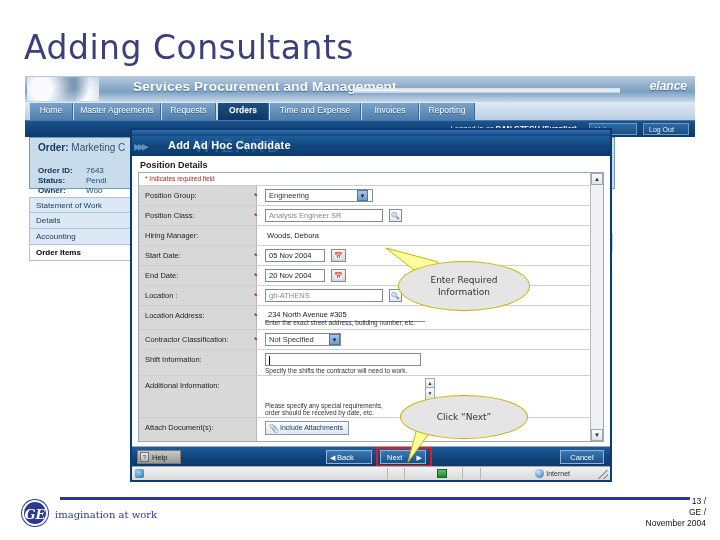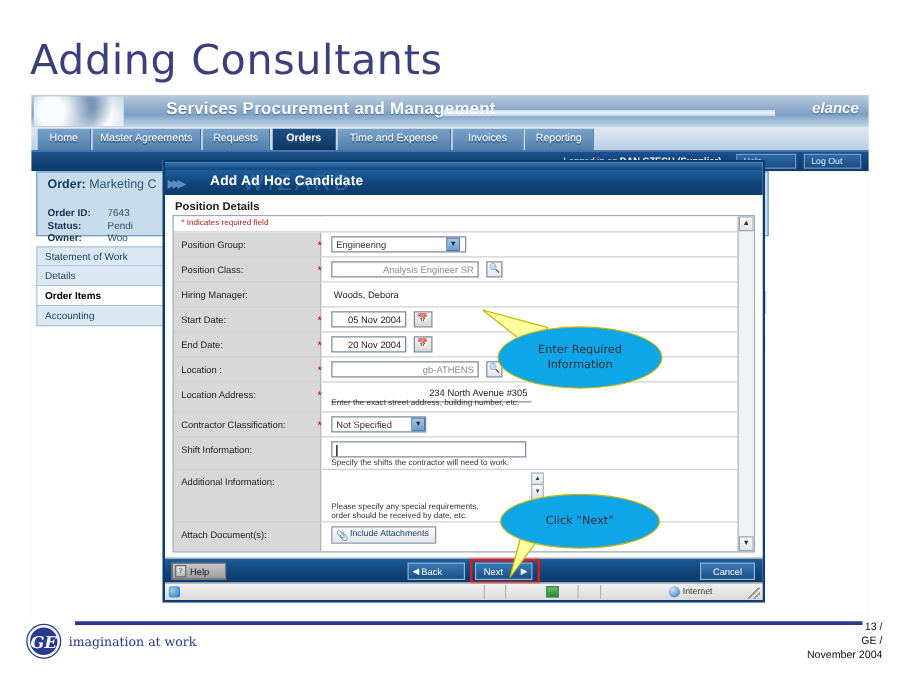--- a/index.html
+++ b/index.html
@@ -224,21 +224,21 @@
     position:absolute; left:124px; top:2px; right:4px; height:16px;
   }
   .star{
     position:absolute; left:-9px; top:3px;
     color:#c00000; font-size:9px;
   }
   .ipt{
     position:absolute; left:2px; top:1px;
     height:13px; border:1px solid #7f8b99; background:#ffffff;
     font-size:7.5px; color:#555555; padding:0 3px; line-height:12px;
-    white-space:nowrap; overflow:hidden;text-align:right;
+    white-space:nowrap; overflow:hidden;
   }
   .sel-box{
     position:absolute; left:2px; top:1px; height:13px;
     border:1px solid #7f8b99; background:#ffffff;
     font-size:7.5px; color:#333333; padding:0 14px 0 3px; line-height:12px;
     white-space:nowrap;
   }
   .sel-arrow{
     position:absolute; right:1px; top:1px; width:11px; height:11px;
     background:linear-gradient(180deg,#a9c7e4,#6d9ecb);
@@ -370,21 +370,21 @@
   .sb-grip{
     position:absolute; right:2px; bottom:1px; width:10px; height:9px;
     background:
       linear-gradient(135deg,transparent 45%,#9a9a9a 45%,#9a9a9a 55%,transparent 55%),
       linear-gradient(135deg,transparent 70%,#9a9a9a 70%,#9a9a9a 80%,transparent 80%);
   }
 
   
   .callout{
     position:absolute;
-    background:#0ea5e9;
+    background:#e5e5e5;
     border:1px solid #c9b400;
     border-radius:50%;
     text-align:center;
     color:#333333;
     font-family:"DejaVu Sans", sans-serif;
     display:flex; align-items:center; justify-content:center;
   }
   .callout span{ display:block; line-height:12px; font-size:9px; }
   .tail{ position:absolute; }
 
@@ -467,22 +467,22 @@
       <div class="ordermeta-right">
         <div>GEPS America</div>
         <div>N/A</div>
         <div>20,000.00 USD</div>
       </div>
     </div>
 
     <div class="sidebar">
       <div class="side-item">Statement of Work</div>
       <div class="side-item">Details</div>
+      <div class="side-item">Accounting</div>
       <div class="side-item sel">Order Items</div>
-      <div class="side-item">Accounting</div>
     </div>
 
     <div class="content-strip"></div>
     <div class="content-strip2"></div>
   </div>
 
   <div class="dialog">
     <div class="dlg-outer-top"></div>
 
     <div class="dlg-titlebar">

